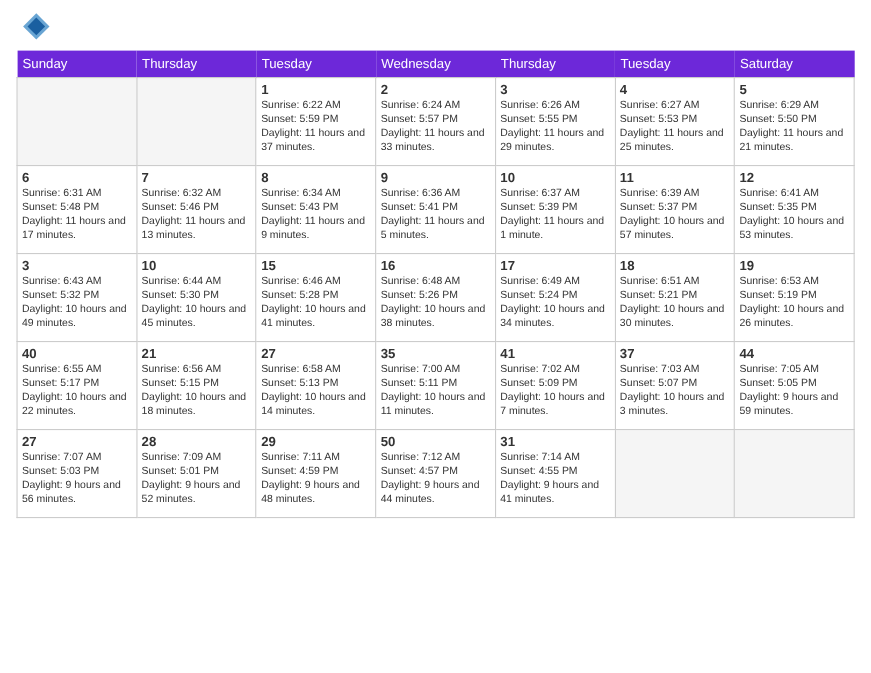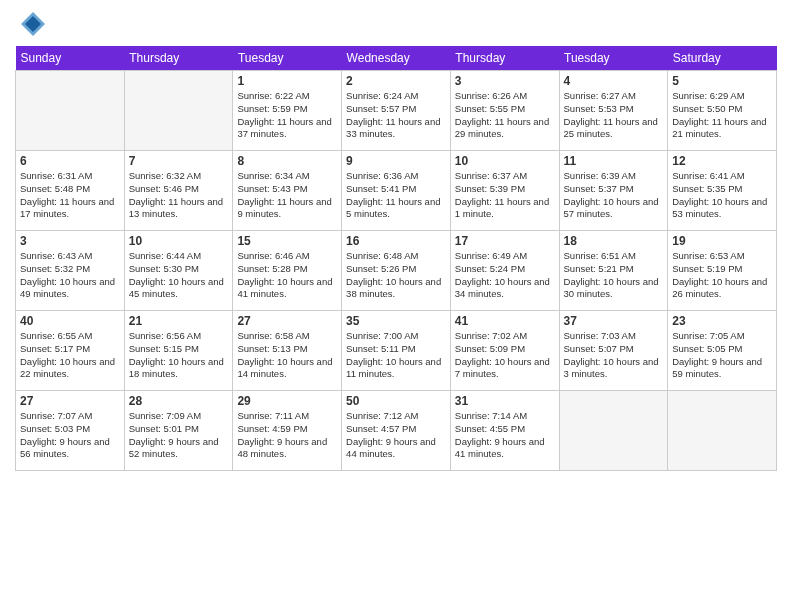--- a/index.html
+++ b/index.html
@@ -235,21 +235,21 @@
           </td>
           <td>
             <span class="day-num">41</span>
             <div class="day-detail">Sunrise: 7:02 AM<br>Sunset: 5:09 PM<br>Daylight: 10 hours and 7 minutes.</div>
           </td>
           <td>
             <span class="day-num">37</span>
             <div class="day-detail">Sunrise: 7:03 AM<br>Sunset: 5:07 PM<br>Daylight: 10 hours and 3 minutes.</div>
           </td>
           <td>
-            <span class="day-num">23</span>
+            <span class="day-num">44</span>
             <div class="day-detail">Sunrise: 7:05 AM<br>Sunset: 5:05 PM<br>Daylight: 9 hours and 59 minutes.</div>
           </td>
         </tr>
         <tr>
           <td>
             <span class="day-num">27</span>
             <div class="day-detail">Sunrise: 7:07 AM<br>Sunset: 5:03 PM<br>Daylight: 9 hours and 56 minutes.</div>
           </td>
           <td>
             <span class="day-num">28</span>

